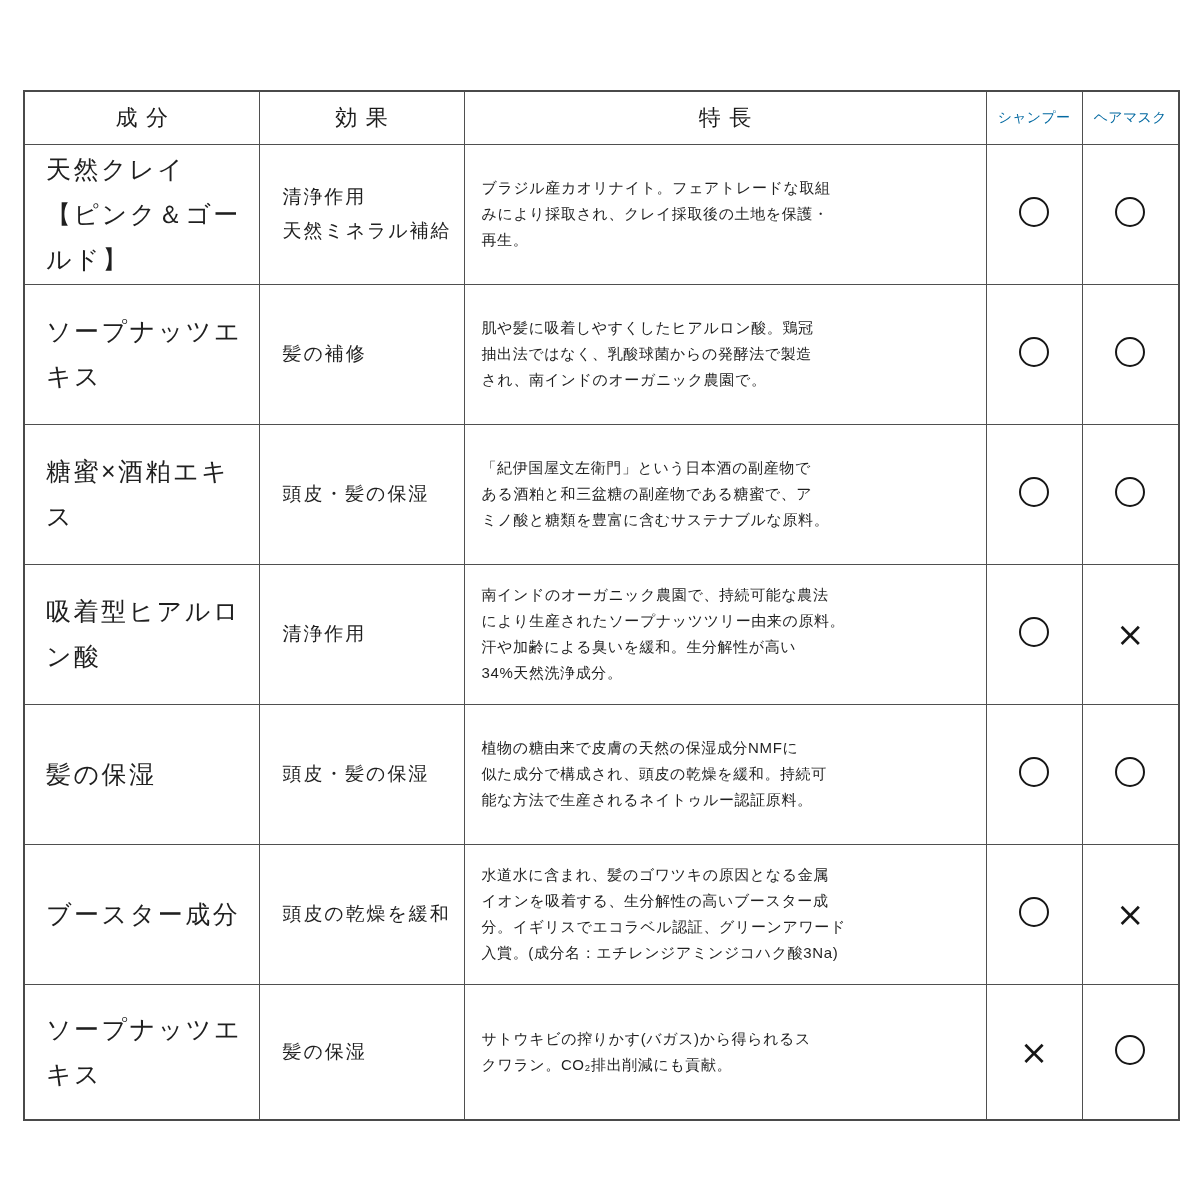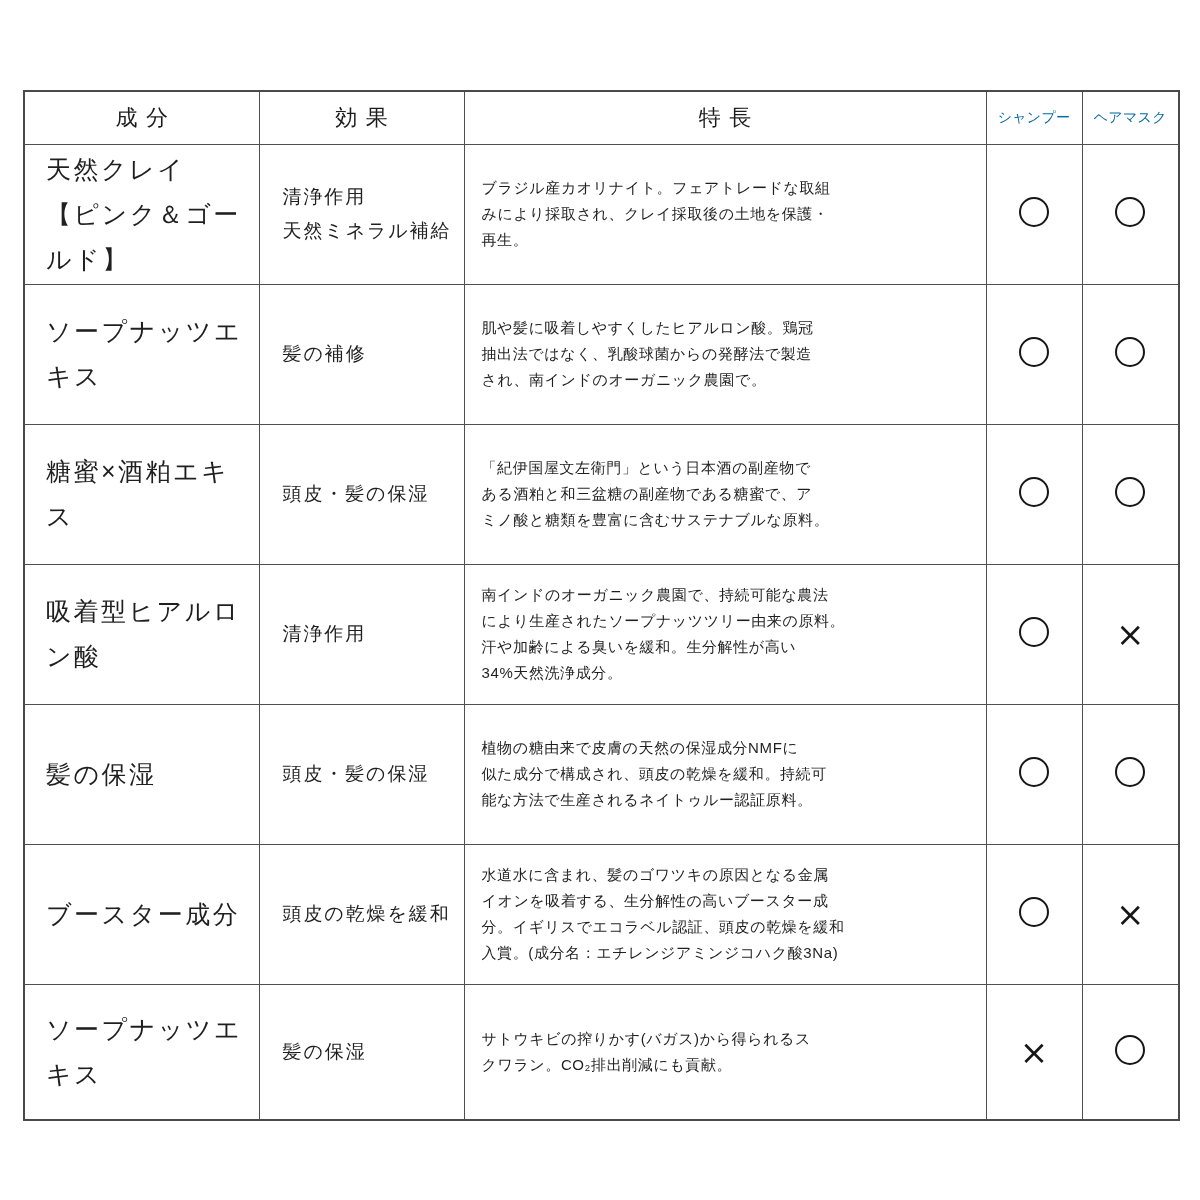--- a/index.html
+++ b/index.html
@@ -124,21 +124,21 @@
 似た成分で構成され、頭皮の乾燥を緩和。持続可
 能な方法で生産されるネイトゥルー認証原料。</td>
         <td class="c-mark"><span class="mark mark-circle">○</span></td>
         <td class="c-mark"><span class="mark mark-circle">○</span></td>
       </tr>
       <tr class="row">
         <td class="c-ingredient">ブースター成分</td>
         <td class="c-effect">頭皮の乾燥を緩和</td>
         <td class="c-feature">水道水に含まれ、髪のゴワツキの原因となる金属
 イオンを吸着する、生分解性の高いブースター成
-分。イギリスでエコラベル認証、頭皮の乾燥を緩和
+分。イギリスでエコラベル認証、グリーンアワード
 入賞。(成分名：エチレンジアミンジコハク酸3Na)</td>
         <td class="c-mark"><span class="mark mark-circle">○</span></td>
         <td class="c-mark"><span class="mark mark-cross">×</span></td>
       </tr>
       <tr class="row" style="height:136px;">
         <td class="c-ingredient">ソープナッツエキス</td>
         <td class="c-effect">髪の保湿</td>
         <td class="c-feature">サトウキビの搾りかす(バガス)から得られるス
 クワラン。CO₂排出削減にも貢献。</td>
         <td class="c-mark"><span class="mark mark-cross">×</span></td>

